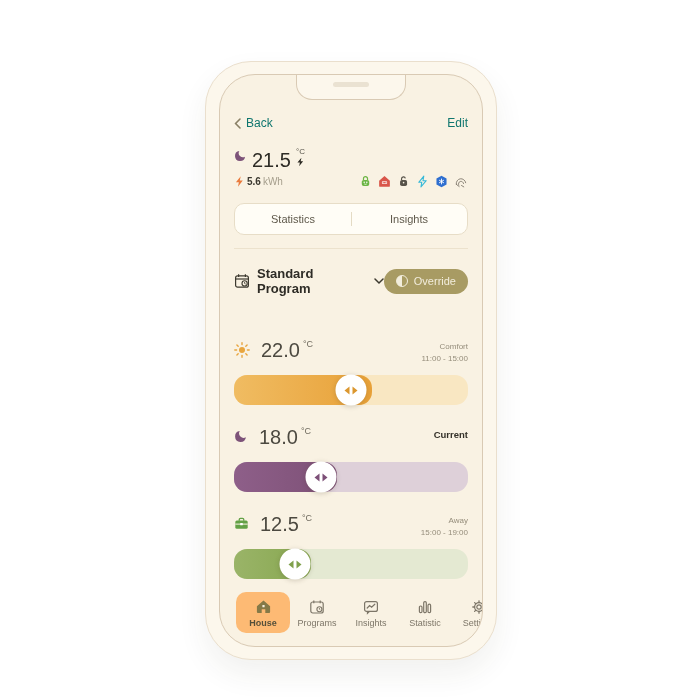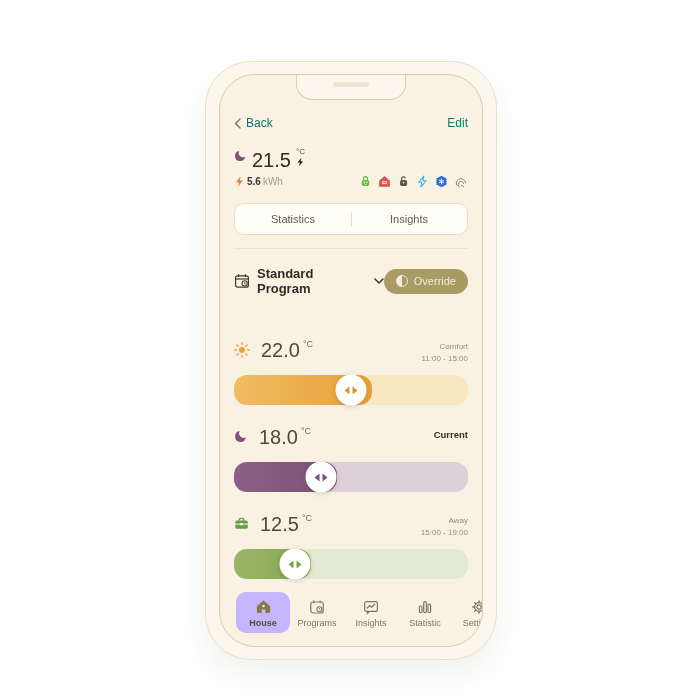--- a/index.html
+++ b/index.html
@@ -85,21 +85,21 @@
   .srow.comfort .fill{background:linear-gradient(90deg,#f0bc62,#e8a138);}
   .srow.current .fill{background:linear-gradient(90deg,#8e5f89,#7d5076);}
   .srow.away    .fill{background:linear-gradient(90deg,#9ab468,#87a750);}
 
   
   .tabbar{position:absolute;left:2px;right:2px;bottom:13px;display:flex;
           justify-content:space-between;align-items:flex-end;}
   .tab{display:flex;flex-direction:column;align-items:center;gap:3px;padding:7px 7px 5px;
        border-radius:10px;cursor:pointer;min-width:40px;}
   .tab .tlabel{font-size:9px;color:#7d7668;}
-  .tab.active{background:#c4b5fd;justify-content:space-between;}
+  .tab.active{background:#fdba74;justify-content:space-between;}
   .tab.active .tlabel{color:#55503a;font-weight:600;}
 </style>
 </head>
 <body>
 
 <div class="stage">
   <div class="phone">
     <div class="screen">
       <div class="notch">
         <div class="speaker"></div>

